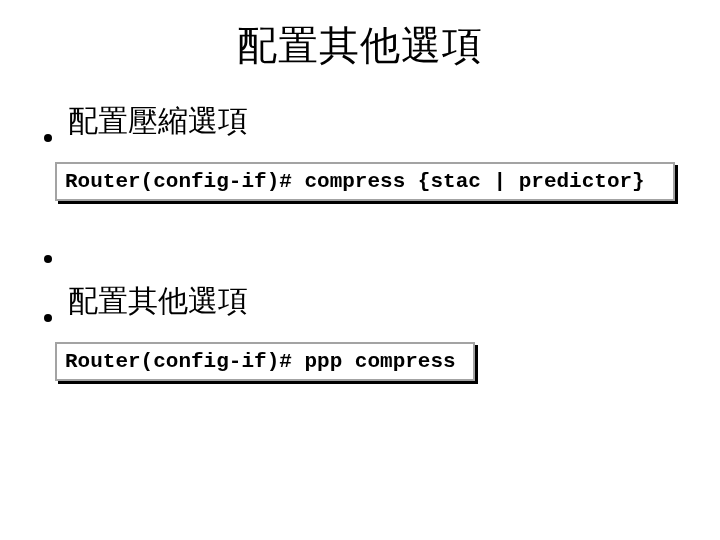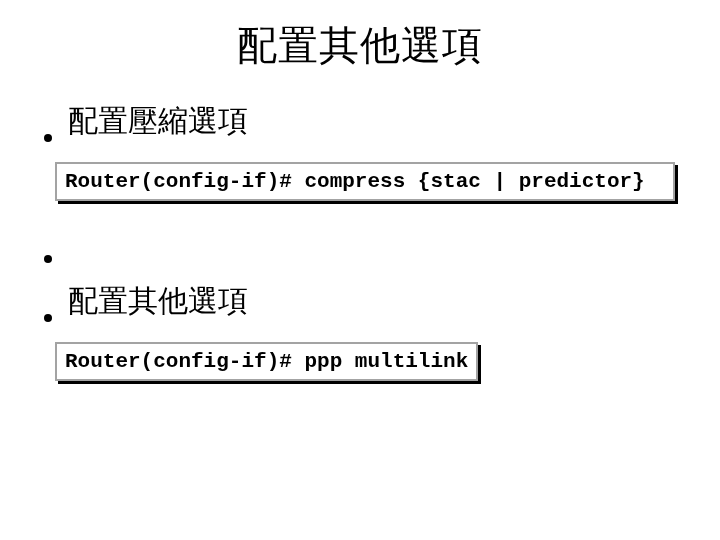--- a/index.html
+++ b/index.html
@@ -73,16 +73,16 @@
 
   <div class="bullet">
     <span class="dot"></span>
   </div>
 
   <div class="bullet">
     <span class="dot"></span>
     <span>配置其他選項</span>
   </div>
   <div class="code-box w3">
-    <span class="code-text">Router(config-if)# ppp multilink</span>
+    <span class="code-text">Router(config-if)# ppp compress</span>
   </div>
 
 </div>
 
 </body></html>

